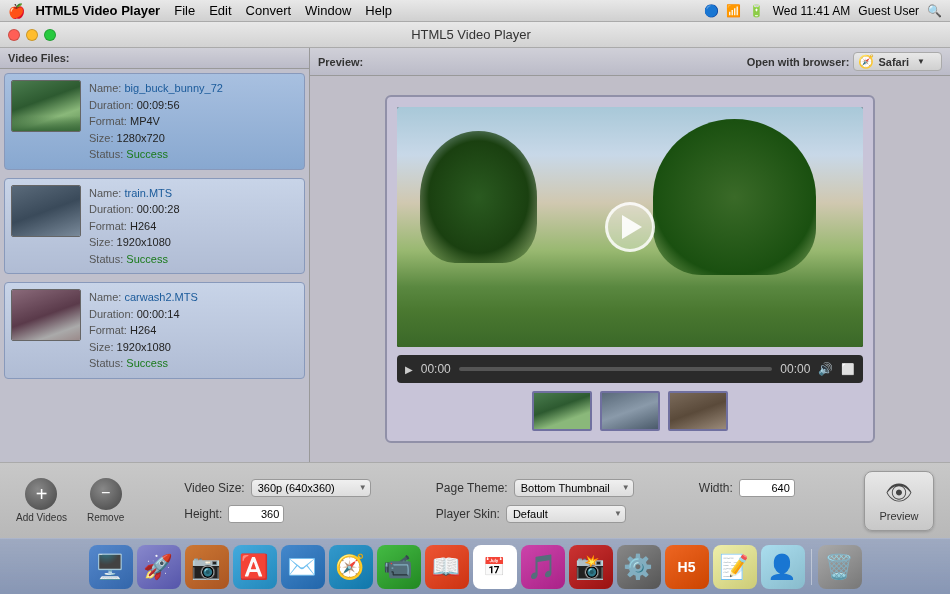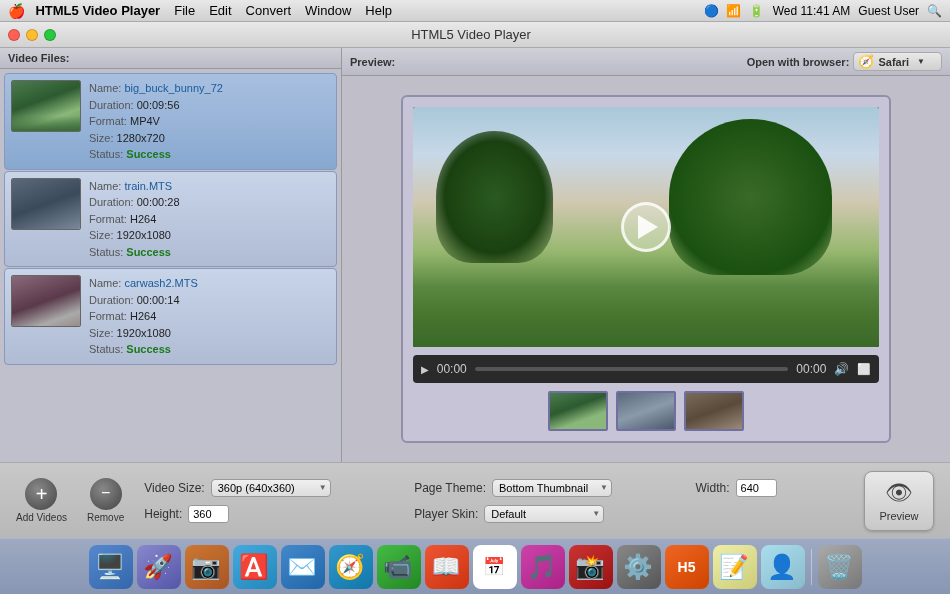--- a/index.html
+++ b/index.html
@@ -83,21 +83,21 @@
 
     
     #content {
       display: flex;
       flex: 1;
       overflow: hidden;
     }
 
     
     #left-panel {
-      width: 342px;
+      width: 310px;
       background: #b8b8c4;
       display: flex;
       flex-direction: column;
       border-right: 1px solid #999;
     }
     #left-panel-header {
       padding: 4px 8px;
       font-size: 11px;
       font-weight: bold;
       color: #333;
@@ -105,21 +105,21 @@
       border-bottom: 1px solid #999;
     }
 
     
     #video-list {
       flex: 1;
       overflow-y: auto;
       padding: 4px;
       display: flex;
       flex-direction: column;
-      gap: 1px;
+      gap: 8px;
       background: #c0c0cc;
     }
 
     .video-item {
       display: flex;
       background: linear-gradient(to bottom, #c8d4e8, #b0bcd4);
       border: 1px solid #8899bb;
       border-radius: 4px;
       padding: 6px;
       gap: 8px;
@@ -164,21 +164,21 @@
       width: 100%;
       height: 100%;
     }
     .video-info {
       font-size: 11px;
       color: #222;
       line-height: 1.5;
     }
     .video-info .label { color: #555; }
     .video-info .highlight { color: #1a5a9a; font-weight: 500; }
-    .video-info .success { color: #1a7a1a; font-weight: 700; }
+    .video-info .success { color: #1a7a1a; font-weight: 400; }
 
     
     #right-panel {
       flex: 1;
       display: flex;
       flex-direction: column;
       background: #b8b8c0;
     }
     #preview-header {
       padding: 4px 8px;
@@ -385,20 +385,21 @@
     }
 
     #settings-area {
       flex: 1;
       display: grid;
       grid-template-columns: auto auto auto;
       grid-template-rows: auto auto;
       gap: 8px 16px;
       align-items: center;
       font-size: 12px;
+      margin-left: 40px;
     }
     .settings-row {
       display: flex;
       align-items: center;
       gap: 6px;
     }
     .settings-label {
       color: #333;
       font-size: 12px;
       white-space: nowrap;
@@ -425,22 +426,22 @@
       font-size: 8px;
       color: #666;
       pointer-events: none;
     }
     .settings-input {
       background: white;
       border: 1px solid #999;
       border-radius: 3px;
       padding: 2px 4px;
       font-size: 11px;
-      width: 41px;
-      text-align: left;
+      width: 56px;
+      text-align: right;
     }
 
     #action-buttons {
       display: flex;
       gap: 8px;
       align-items: center;
     }
     .action-btn {
       width: 70px;
       height: 60px;

